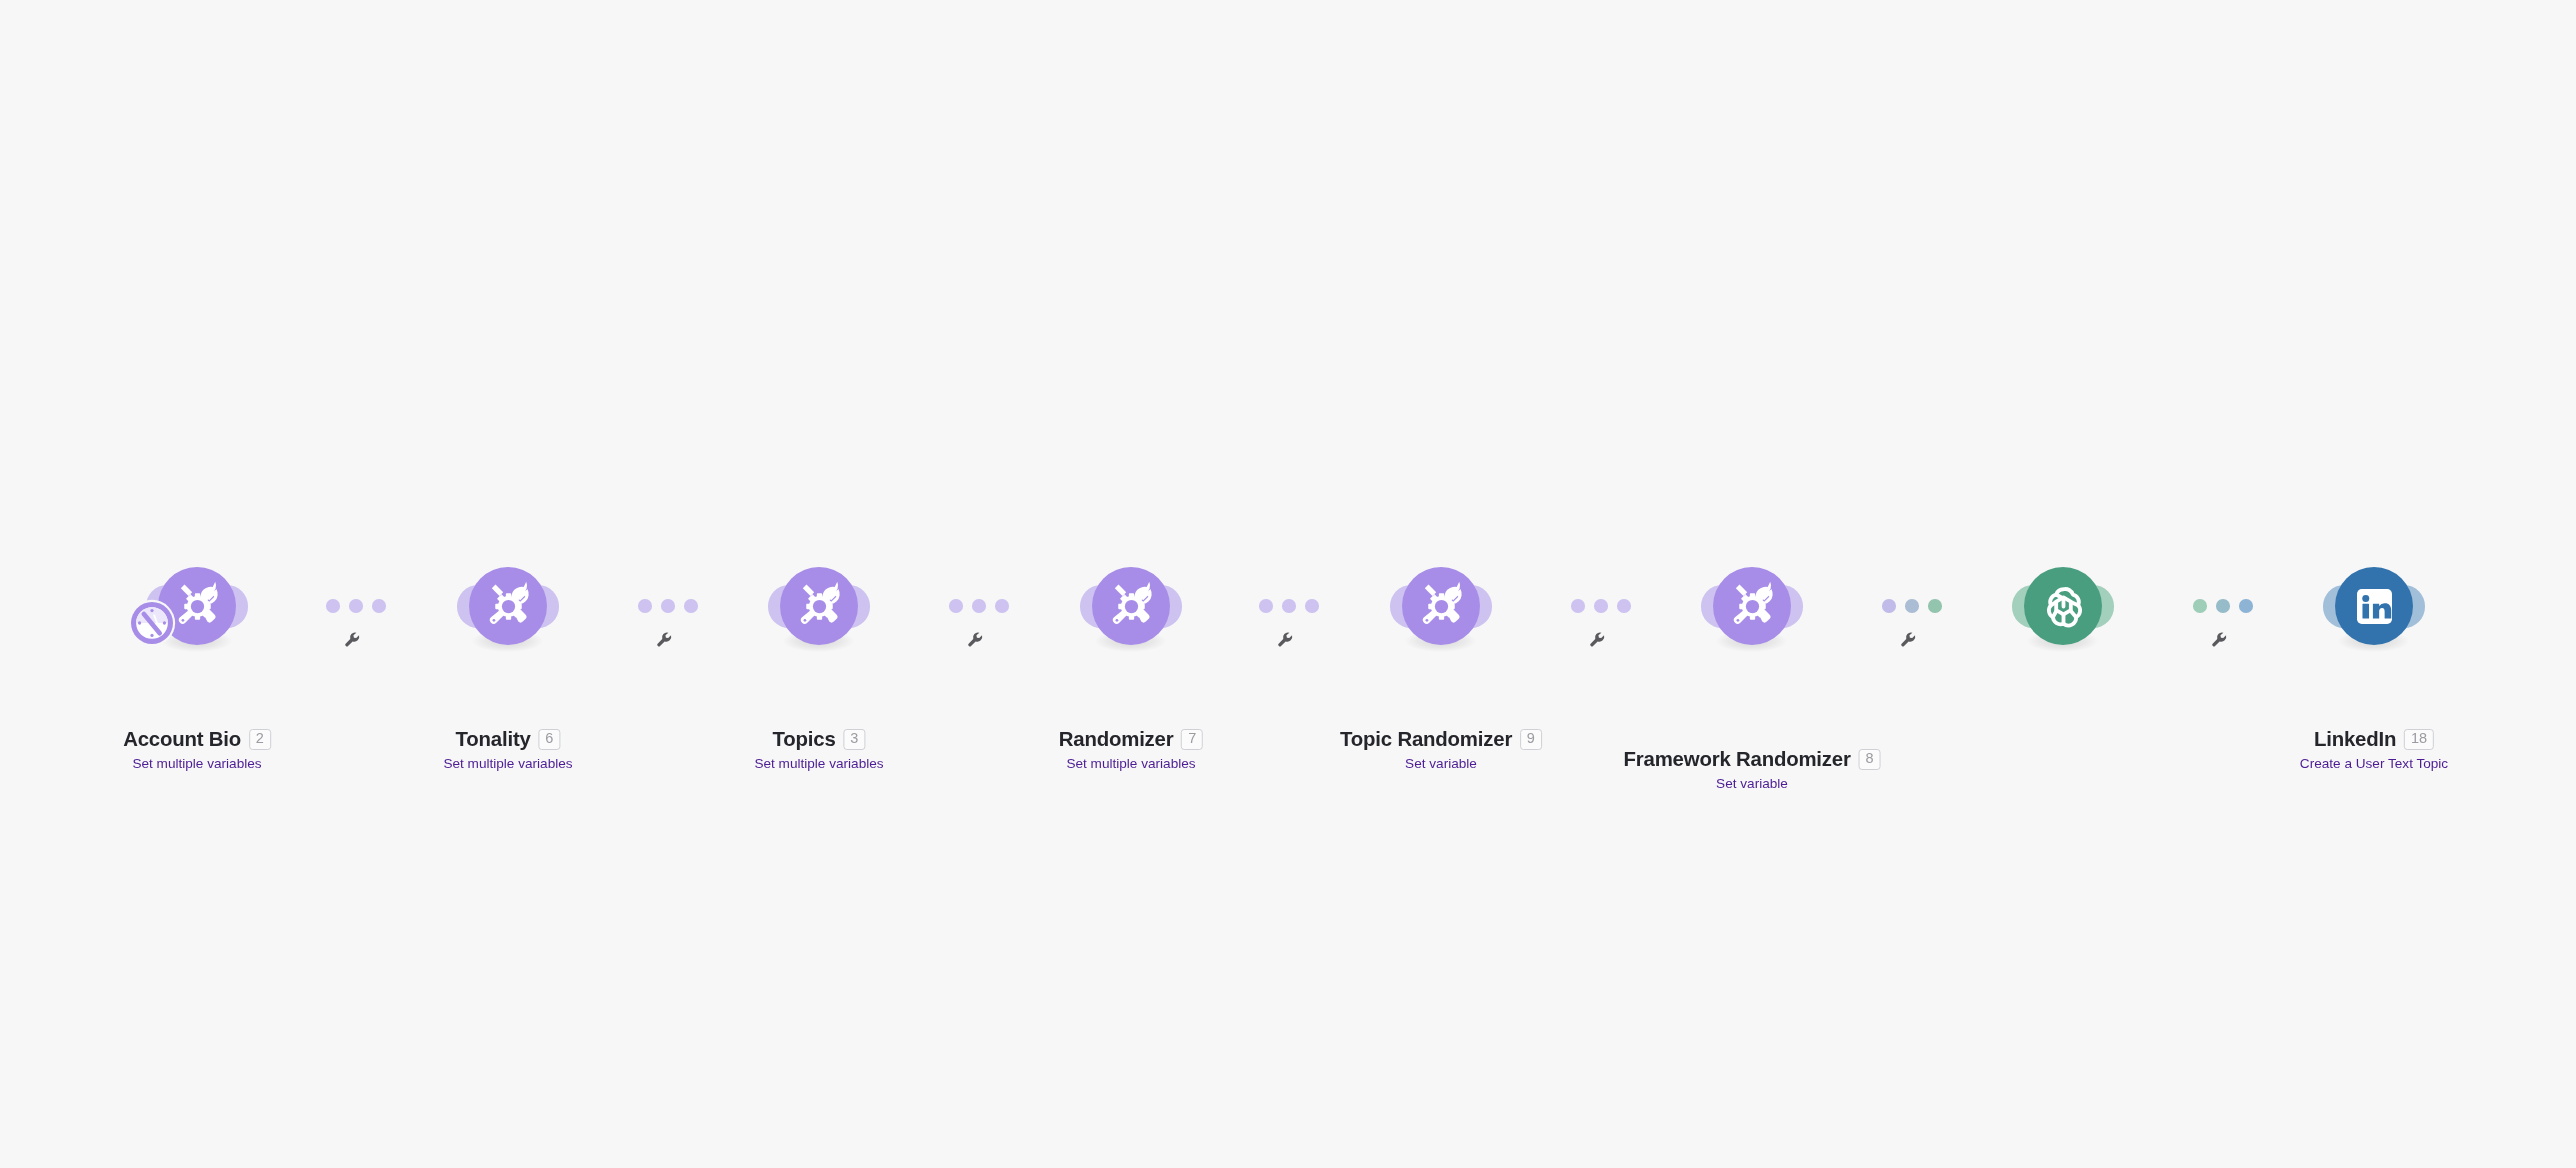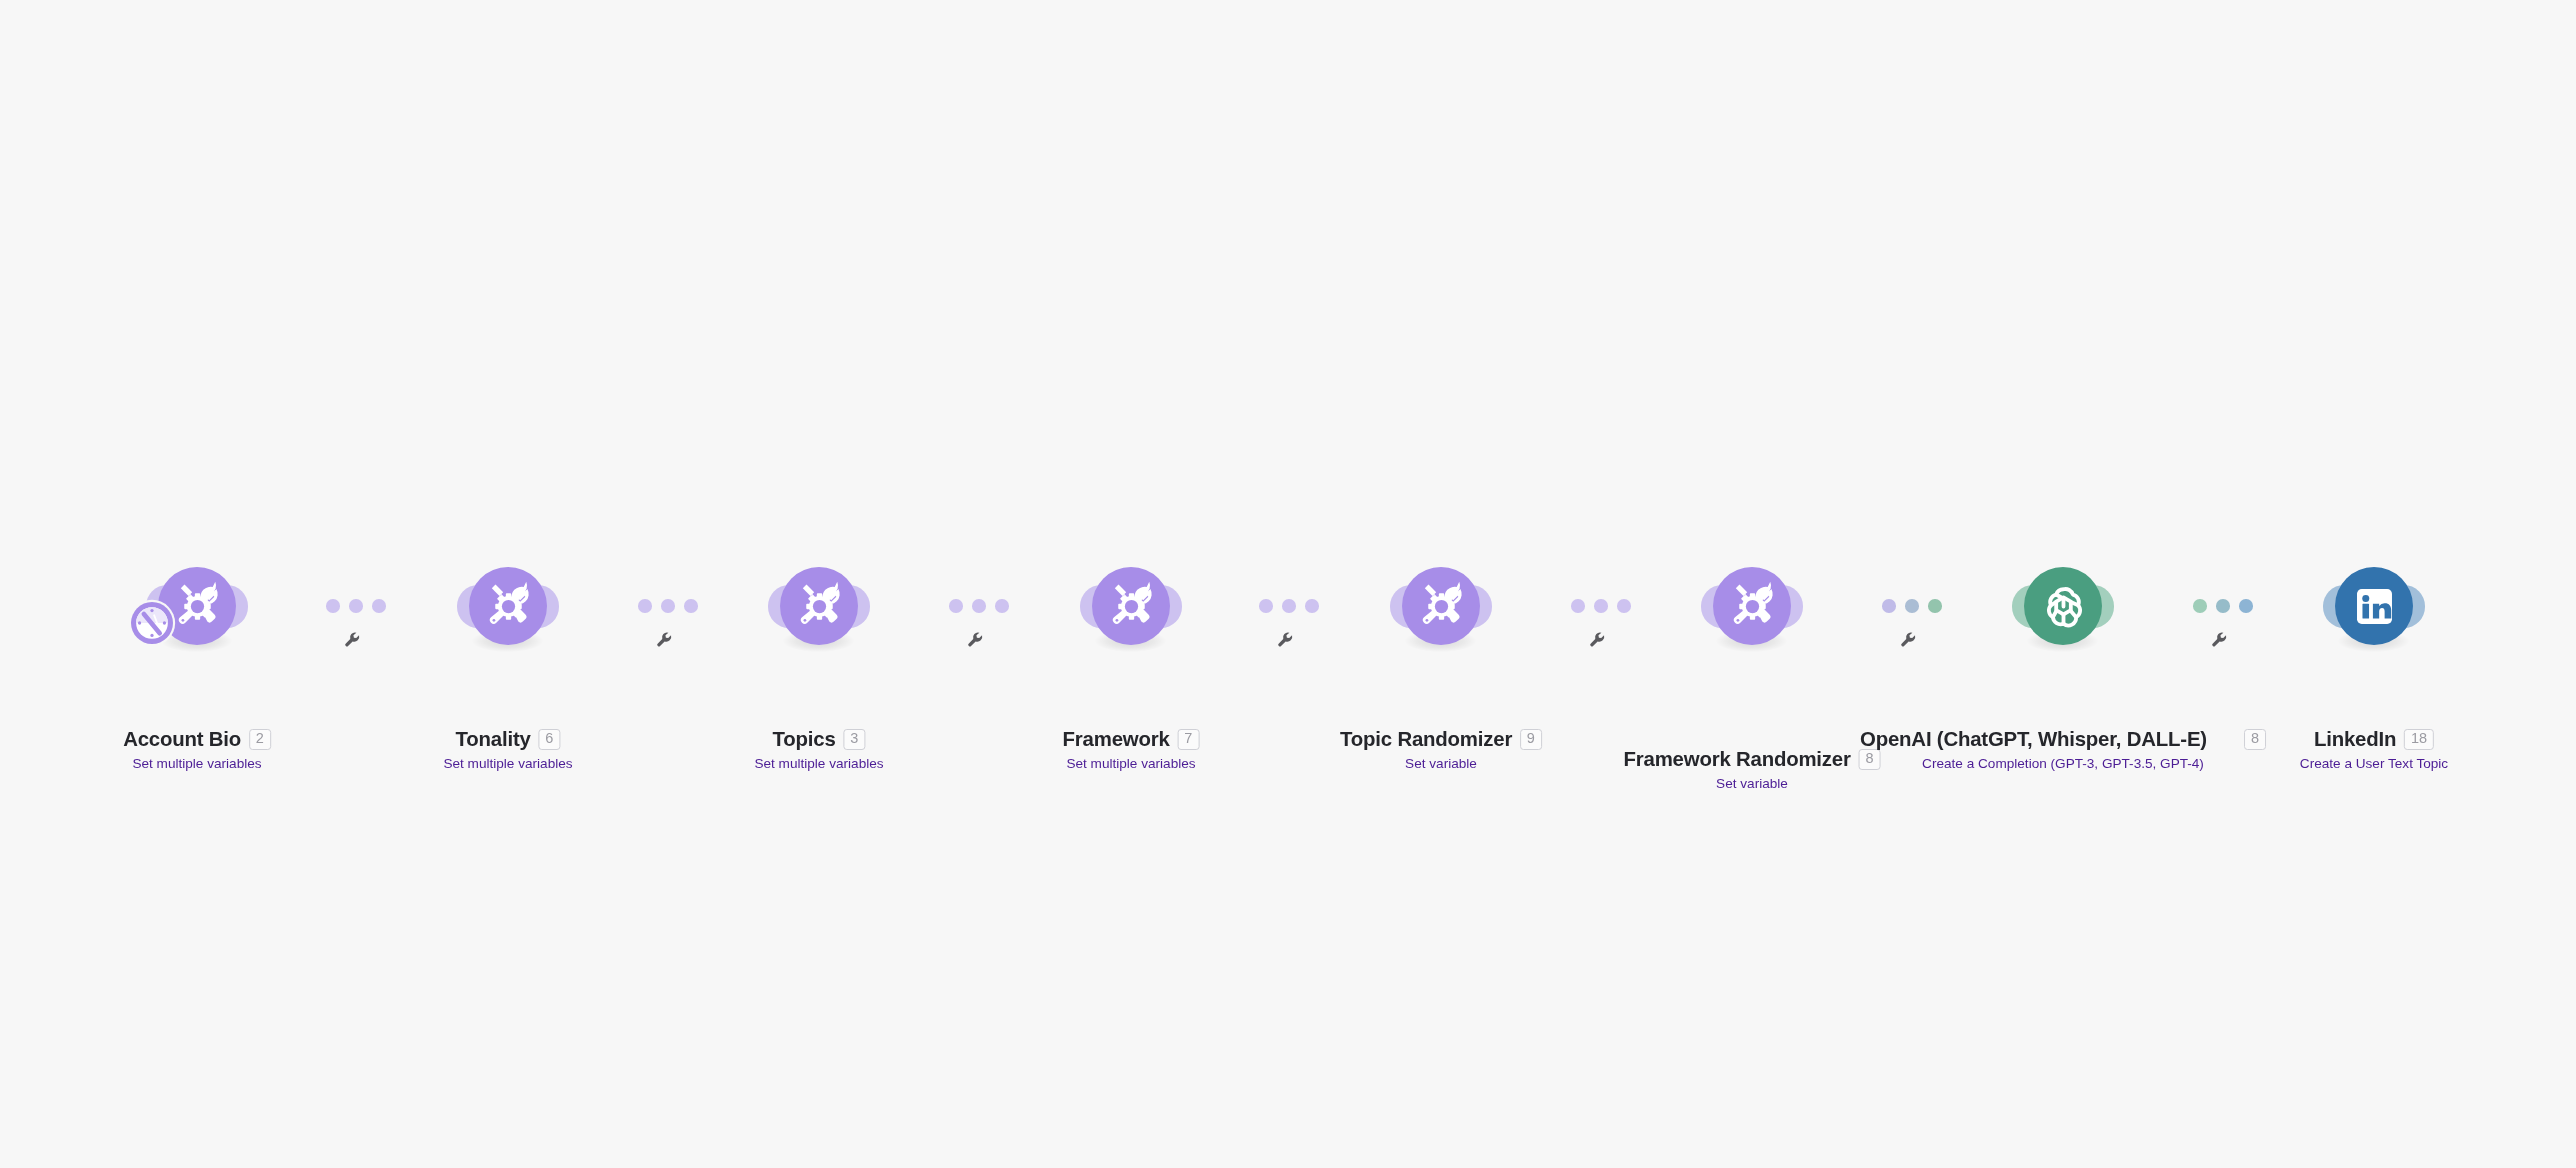--- a/index.html
+++ b/index.html
@@ -424,21 +424,21 @@
         <rect x="30" y="59" width="10" height="11" rx="1.5" transform="rotate(45 35 64.5)"></rect>
       </g>
       <circle cx="50" cy="50" r="20"></circle>
     </g>
     <circle cx="50" cy="50" r="12.5" fill="#a78de8"></circle>
   </svg>
         </div>
       </div>
       <div class="node-label" style="left: 1131px;">
         <div class="label-title-row">
-          <span class="label-title">Framework</span>
+          <span class="label-title">Randomizer</span>
           <span class="label-badge">7</span>
         </div>
         <div class="label-sub">Set multiple variables</div>
       </div>
       <div class="node" style="left: 1441px;">
         <div class="node-shadow"></div>
         <div class="ear left" style="background: rgb(205, 194, 240);"></div>
         <div class="ear right" style="background: rgb(205, 194, 240);"></div>
         <div class="node-circle" style="background: rgb(167, 141, 232);">
   <svg width="53" height="53" viewBox="0 0 100 100">
@@ -537,27 +537,20 @@
       <path d="M36.2 27.4 L50 35.4 L50 50"></path>
       <path d="M26.2 47.7 L36.2 41.5"></path>
       <path d="M30 70.2 L36.2 59"></path>
       <path d="M50 82.5 L50 66.5"></path>
       <path d="M73.8 70.2 L63.8 58.5 "></path>
       <path d="M77.6 47.7 L63.8 41.5"></path>
     </g>
   </svg>
         </div>
       </div>
-      <div class="node-label wide" style="left: 2063px;">
-        <div class="label-title-row">
-          <span class="label-title">OpenAI (ChatGPT, Whisper, DALL-E)</span>
-          <span class="label-badge">8</span>
-        </div>
-        <div class="label-sub">Create a Completion (GPT-3, GPT-3.5, GPT-4)</div>
-      </div>
       <div class="node" style="left: 2374px;">
         <div class="node-shadow"></div>
         <div class="ear left" style="background: rgb(162, 191, 218);"></div>
         <div class="ear right" style="background: rgb(162, 191, 218);"></div>
         <div class="node-circle" style="background: rgb(50, 115, 173);">
   <svg width="53" height="53" viewBox="0 0 100 100">
     <rect x="17" y="17" width="66" height="66" rx="9" fill="#ffffff"></rect>
     <g fill="#3273ad">
       <circle cx="33.5" cy="35" r="6.6"></circle>
       <rect x="27.3" y="45" width="12.4" height="27.5" rx="1"></rect>

